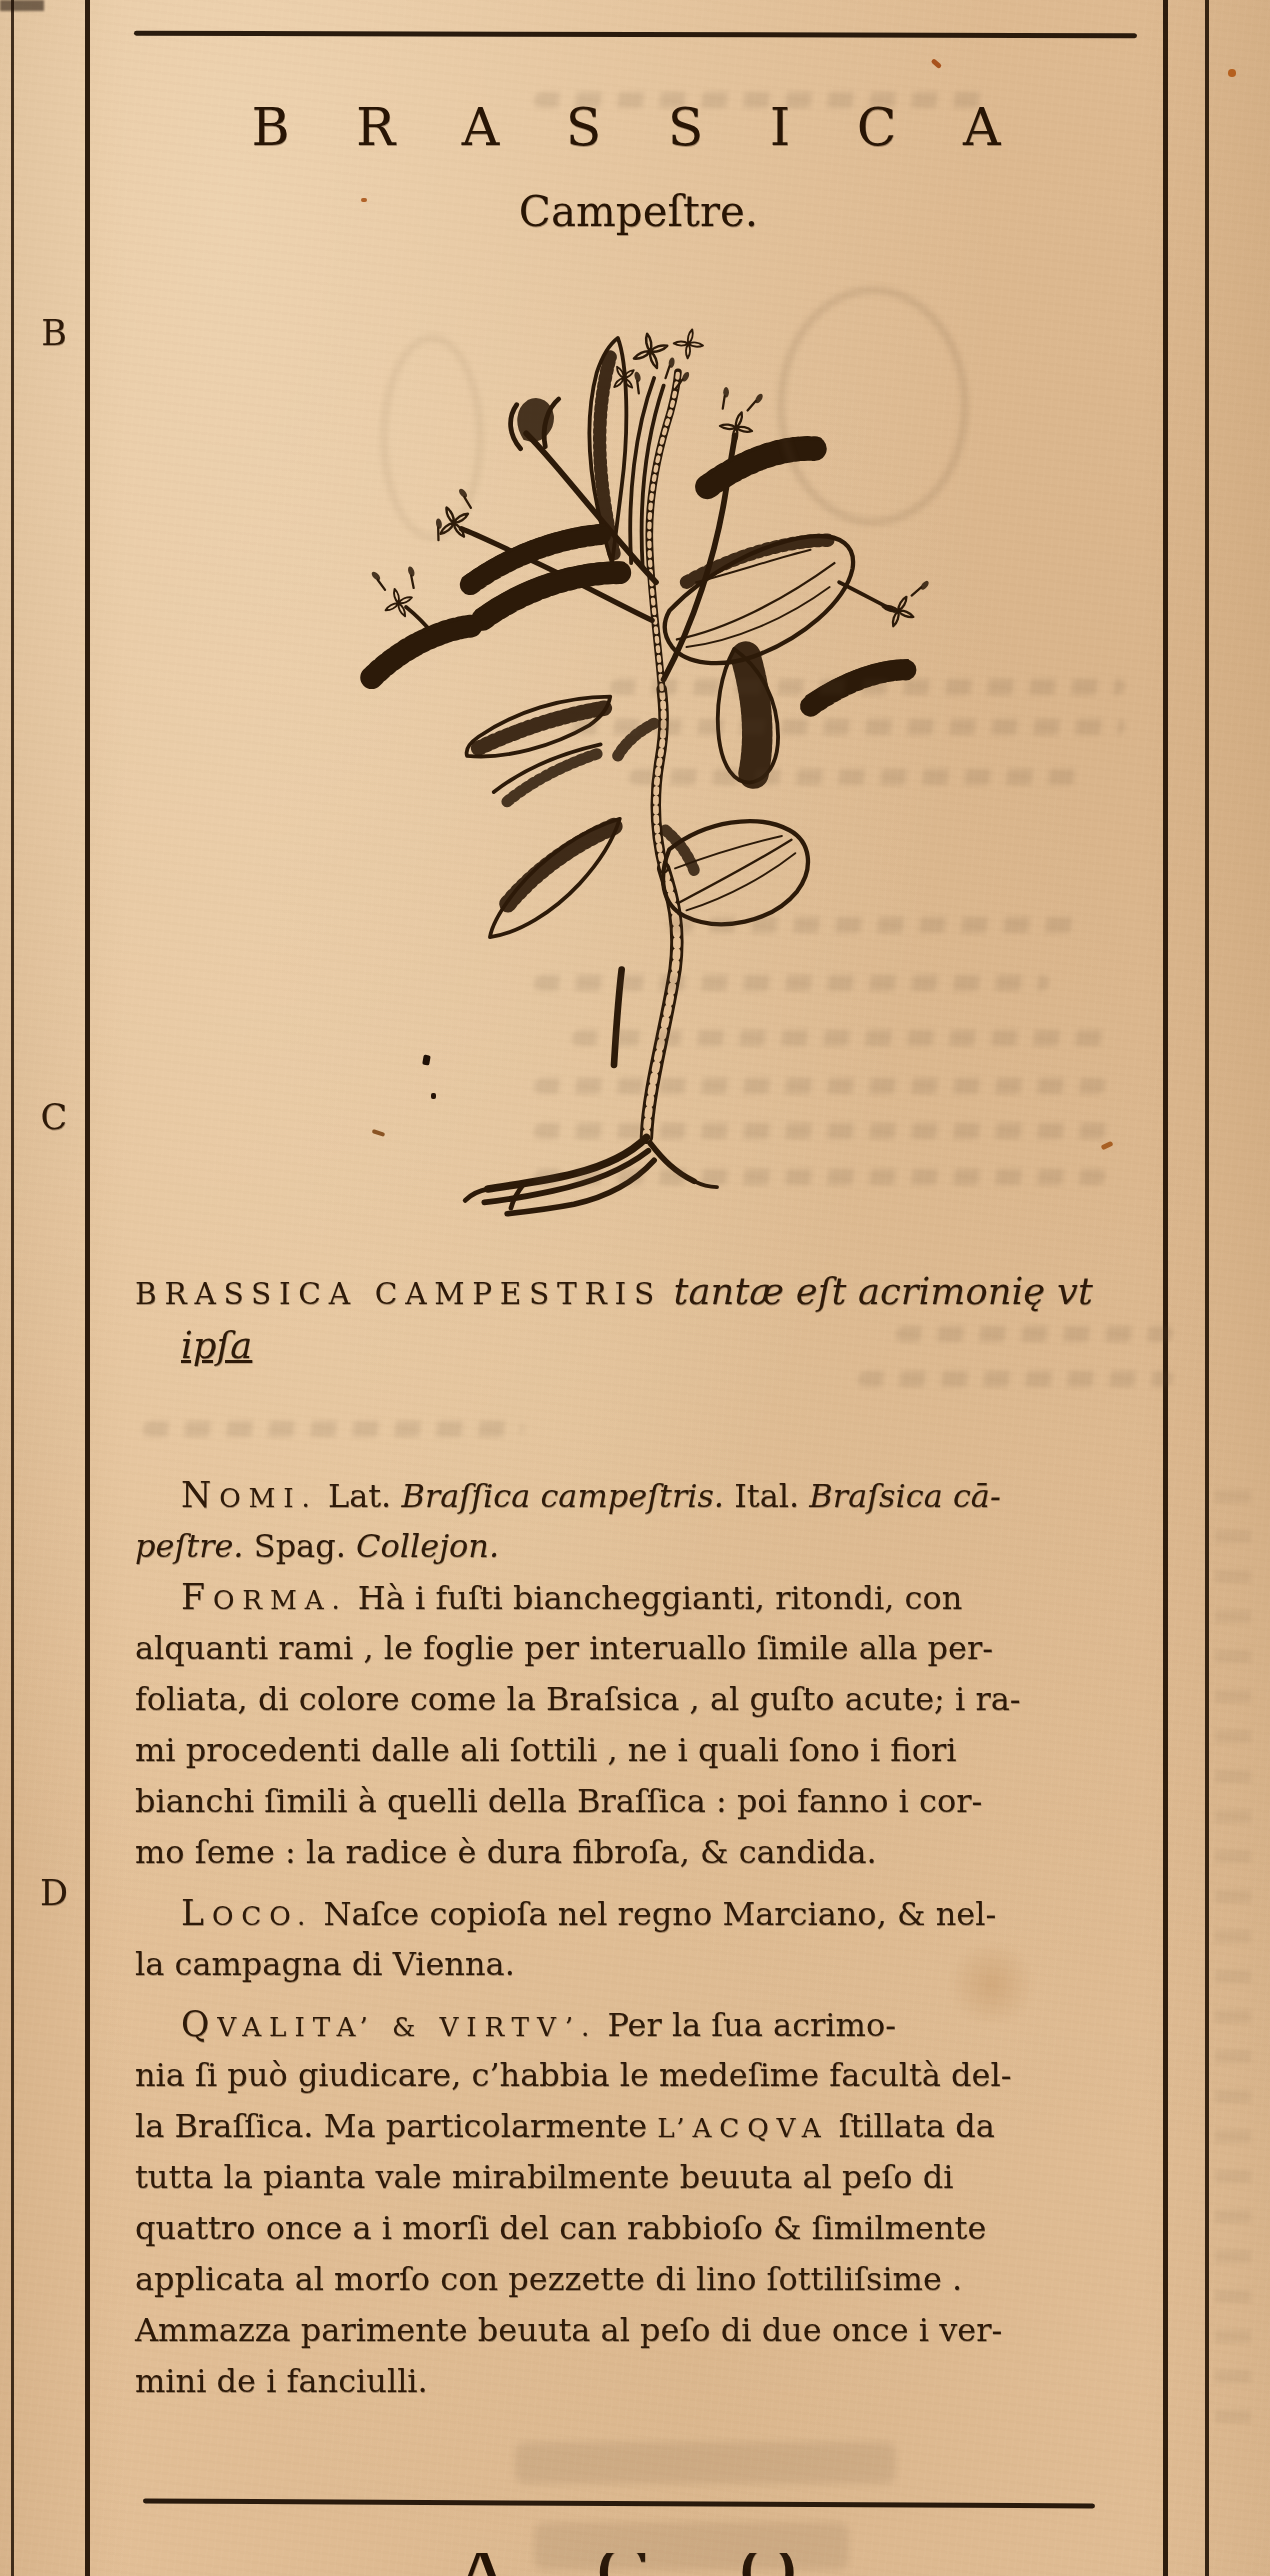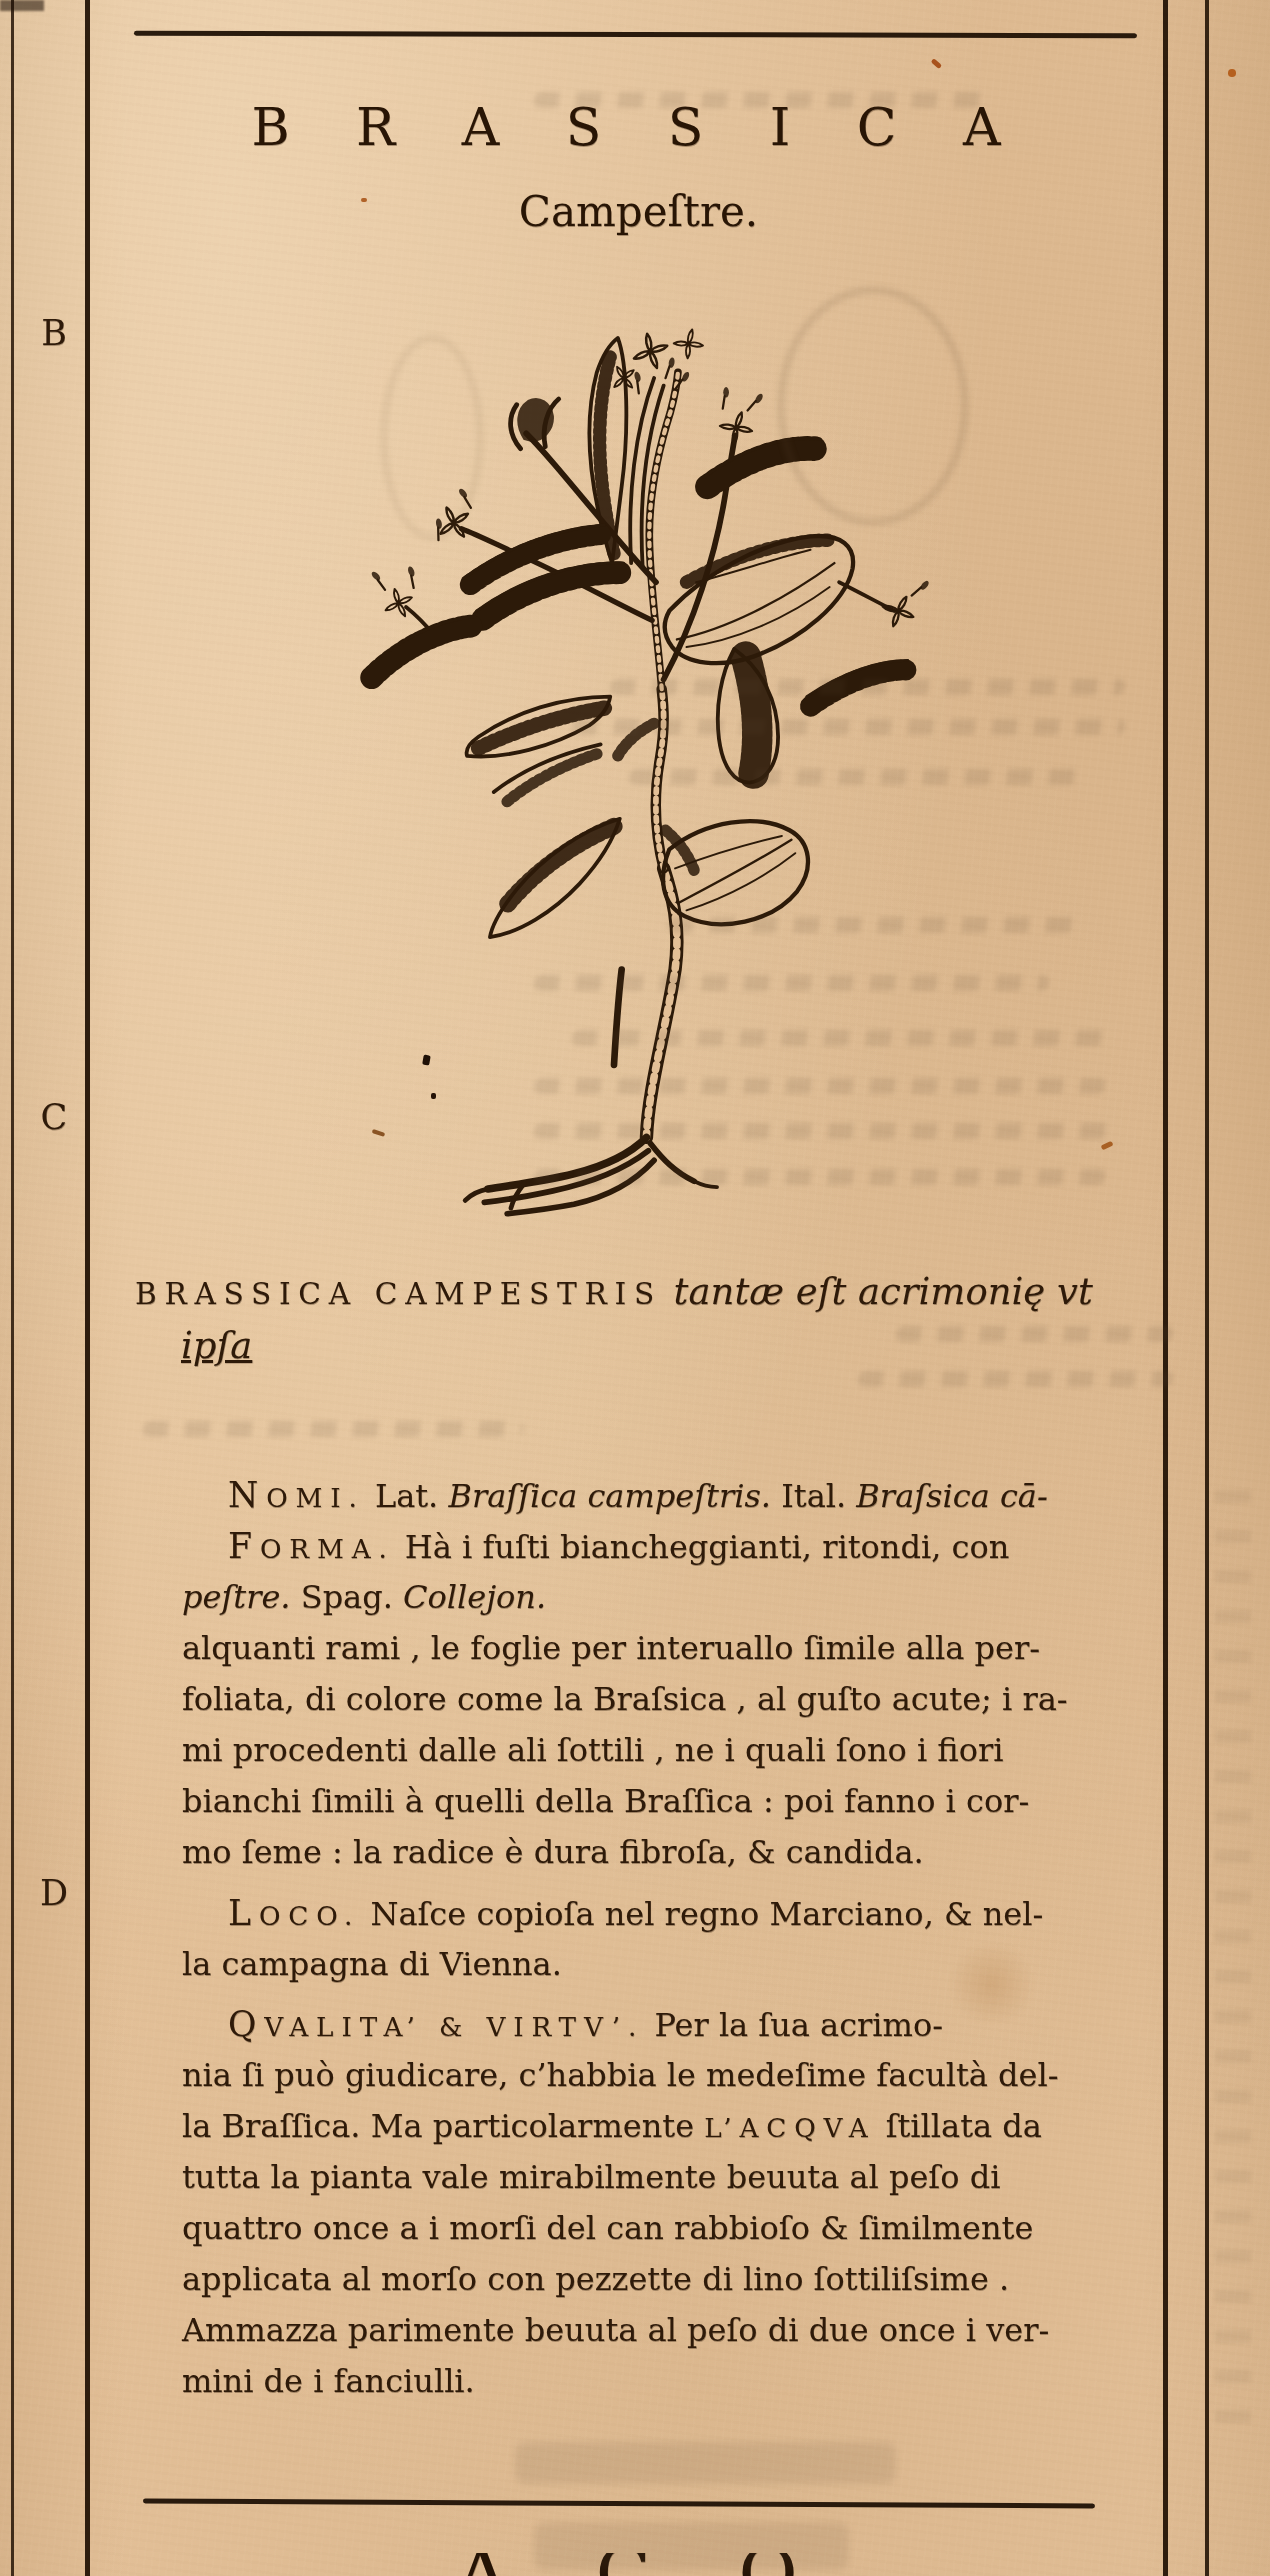--- a/index.html
+++ b/index.html
@@ -33,21 +33,21 @@
 
   .title{position:absolute;left:134px;top:97px;width:1009px;text-align:center;
     font-size:52px;letter-spacing:.48em;white-space:nowrap;color:#281505;}
   .subtitle{position:absolute;left:134px;top:187px;width:1009px;text-align:center;font-size:42px;color:#281505;}
 
   .caption{position:absolute;left:135px;top:1265px;width:1017px;font-size:37px;font-style:italic;}
   .caption .tline{height:54px;line-height:54px;white-space:nowrap;}
   .caption .ind{padding-left:93px;text-decoration:underline;}
   .sc{font-style:normal;text-transform:uppercase;letter-spacing:.26em;font-size:.8em;}
 
-  .bodytext{position:absolute;left:135px;top:1470px;width:1017px;font-size:32px;margin-left:47px;}
+  .bodytext{position:absolute;left:135px;top:1470px;width:1017px;font-size:32px;}
   .bodytext .tline{height:51px;line-height:51px;white-space:nowrap;}
   .tline.ind{padding-left:46px;}
   .tline.gap{margin-top:9.5px;}
   .it{font-style:italic;}
   .lead,.lead2{display:inline-block;text-transform:uppercase;letter-spacing:.3em;font-size:.82em;}
   .lead::first-letter{font-size:1.32em;}
 
   .cutoff{position:absolute;left:456px;top:2553px;width:448px;height:23px;overflow:hidden;
     font-size:72px;line-height:44px;letter-spacing:.45em;color:#241305;}
 
@@ -184,22 +184,22 @@
   </g>
 </svg>
 
 <div class="caption inktx">
     <div class="tline"><span class="sc">Brassica campestris</span><span class="it"> tantæ eſt acrimonię vt</span></div>
     <div class="tline ind"><span class="it">ipſa</span></div>
   </div>
 
 <div class="bodytext inktx">
     <div class="tline ind"><span class="lead">Nomi.</span><span> Lat. </span><span class="it">Braſſica campeſtris.</span><span> Ital. </span><span class="it">Braſsica cā-</span></div>
+    <div class="tline"><span class="it">peſtre.</span><span> Spag. </span><span class="it">Collejon.</span></div>
     <div class="tline ind"><span class="lead">Forma.</span><span> Hà i fuſti biancheggianti, ritondi, con</span></div>
-    <div class="tline"><span class="it">peſtre.</span><span> Spag. </span><span class="it">Collejon.</span></div>
     <div class="tline"><span>alquanti rami , le foglie per interuallo ſimile alla per-</span></div>
     <div class="tline"><span>foliata, di colore come la Braſsica , al guſto acute; i ra-</span></div>
     <div class="tline"><span>mi procedenti dalle ali ſottili , ne i quali ſono i fiori</span></div>
     <div class="tline"><span>bianchi ſimili à quelli della Braſſica : poi fanno i cor-</span></div>
     <div class="tline"><span>mo ſeme : la radice è dura fibroſa, &amp; candida.</span></div>
     <div class="tline ind gap"><span class="lead">Loco.</span><span> Naſce copioſa nel regno Marciano, &amp; nel-</span></div>
     <div class="tline"><span>la campagna di Vienna.</span></div>
     <div class="tline ind gap"><span class="lead">Qvalita’ &amp; Virtv’.</span><span> Per la ſua acrimo-</span></div>
     <div class="tline"><span>nia ſi può giudicare, c’habbia le medeſime facultà del-</span></div>
     <div class="tline"><span>la Braſſica. Ma particolarmente </span><span class="lead2">l’Acqva</span><span> ſtillata da</span></div>

